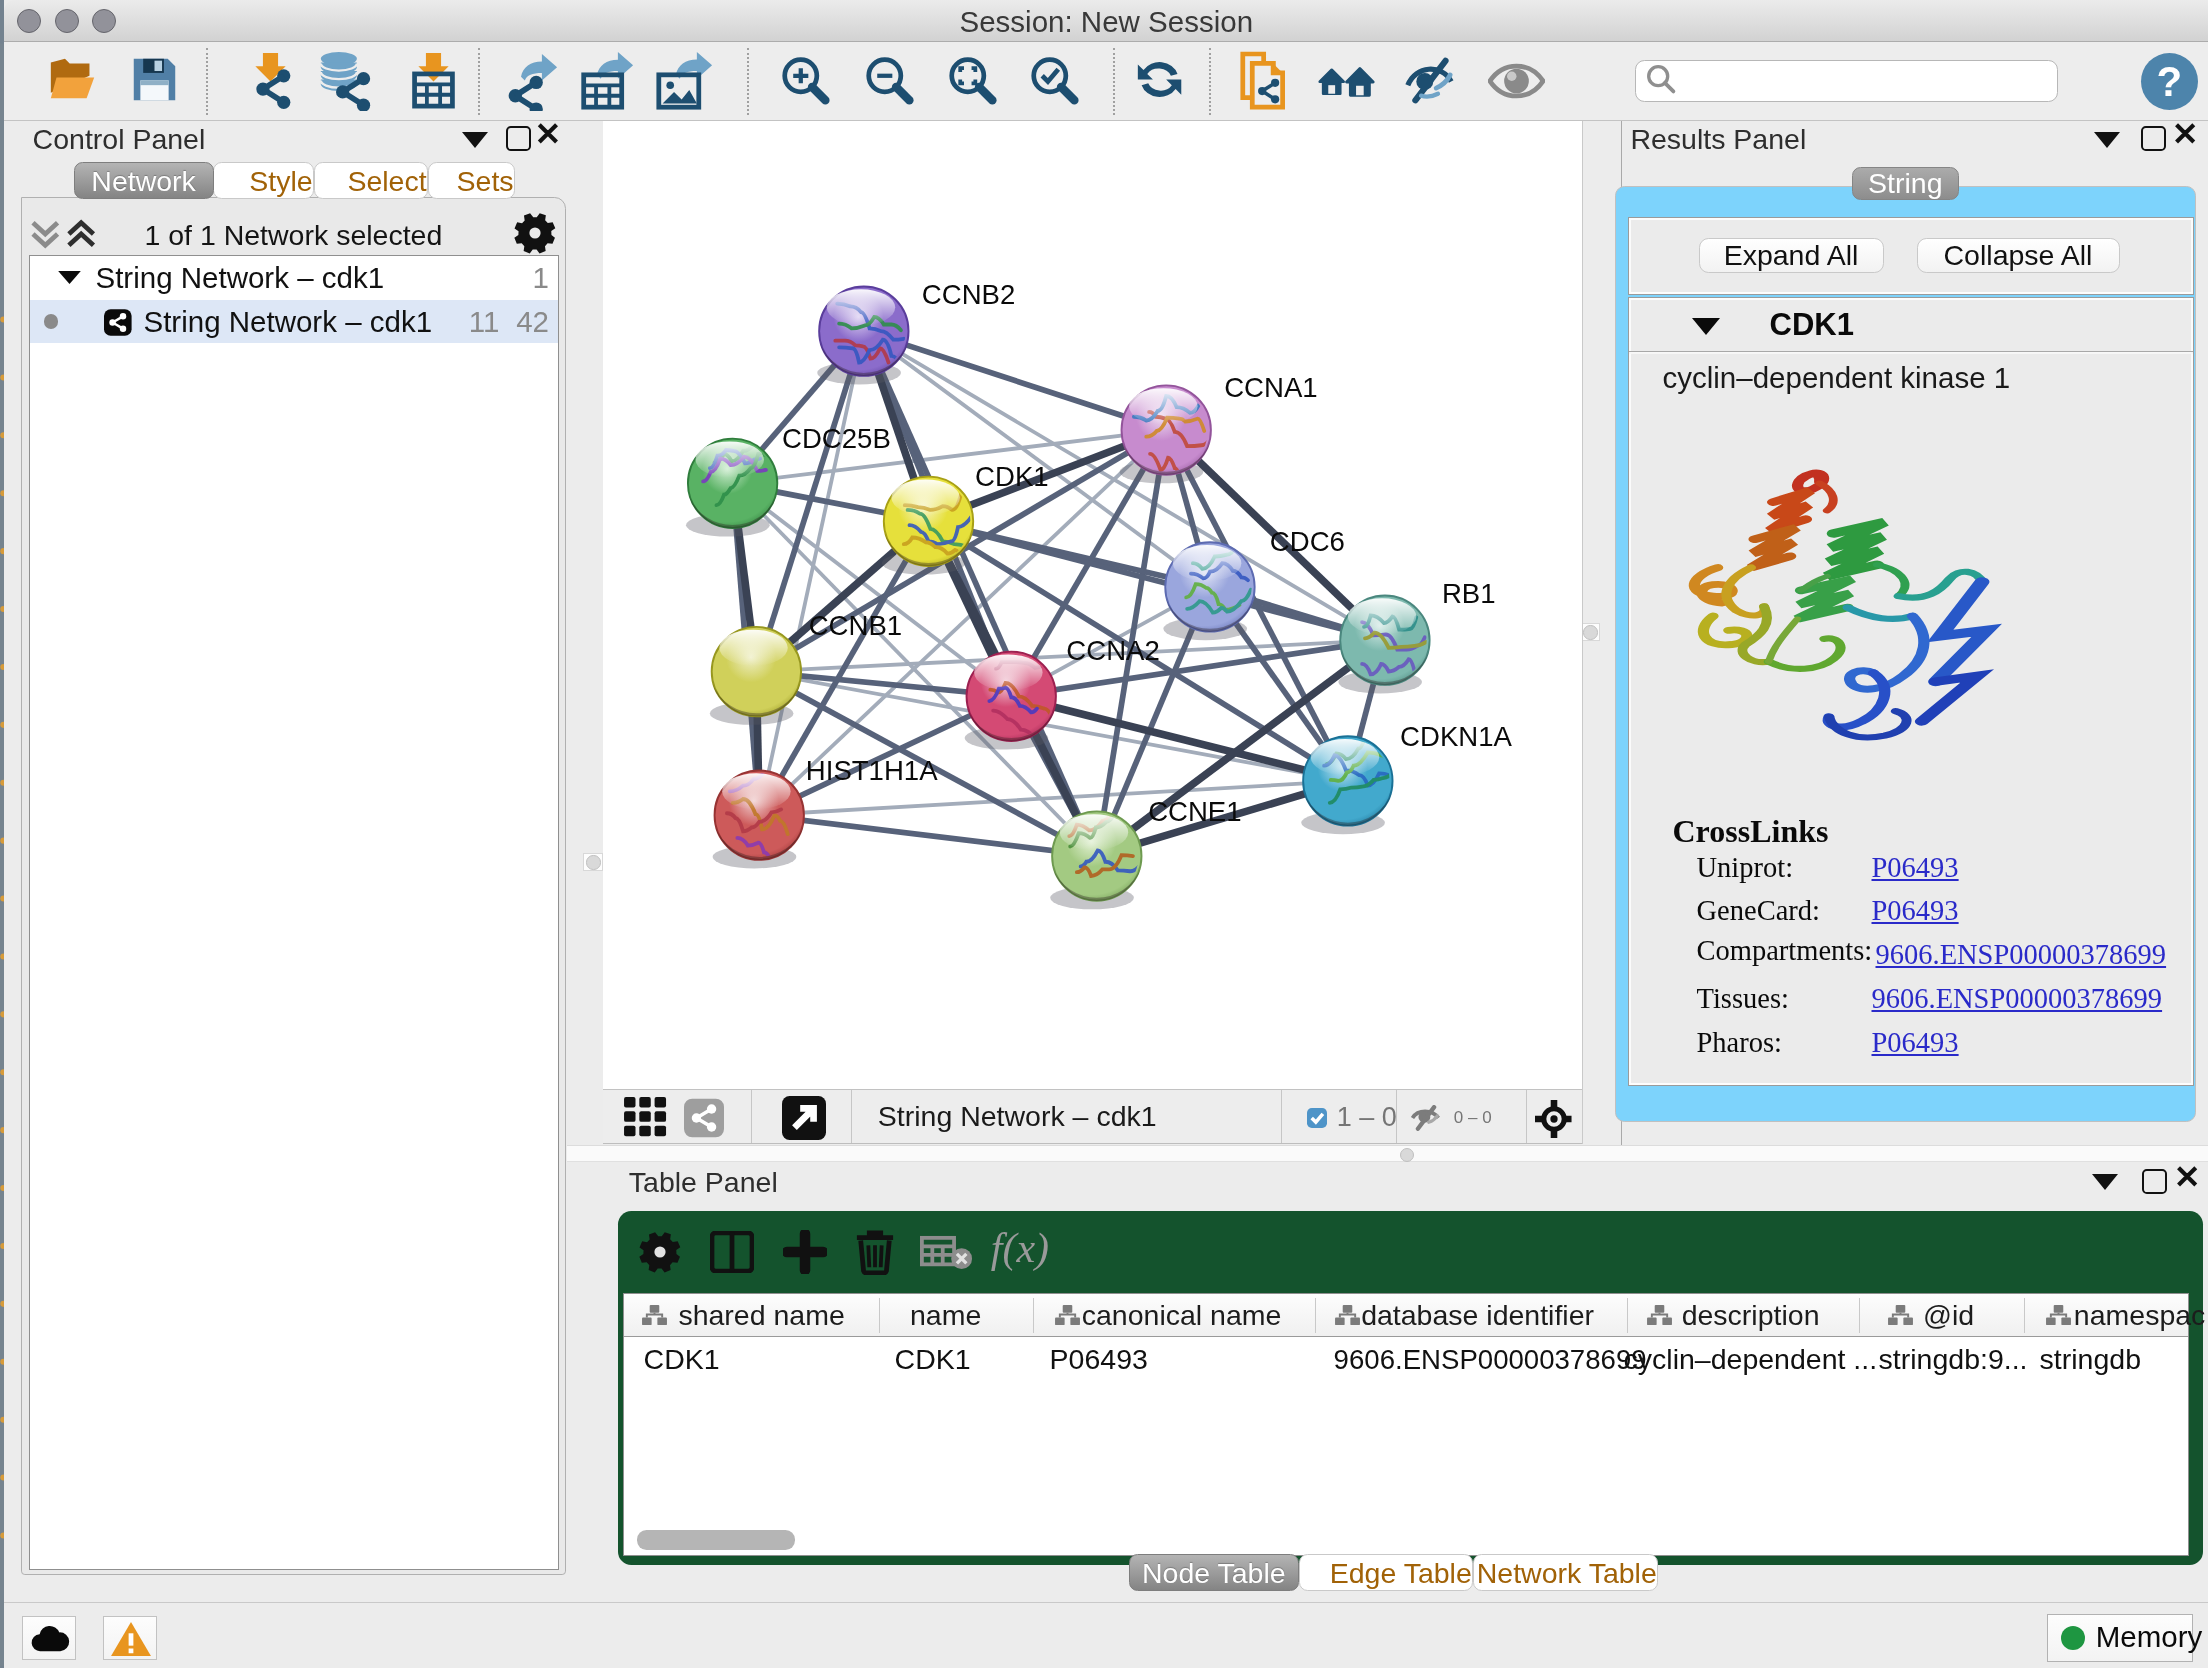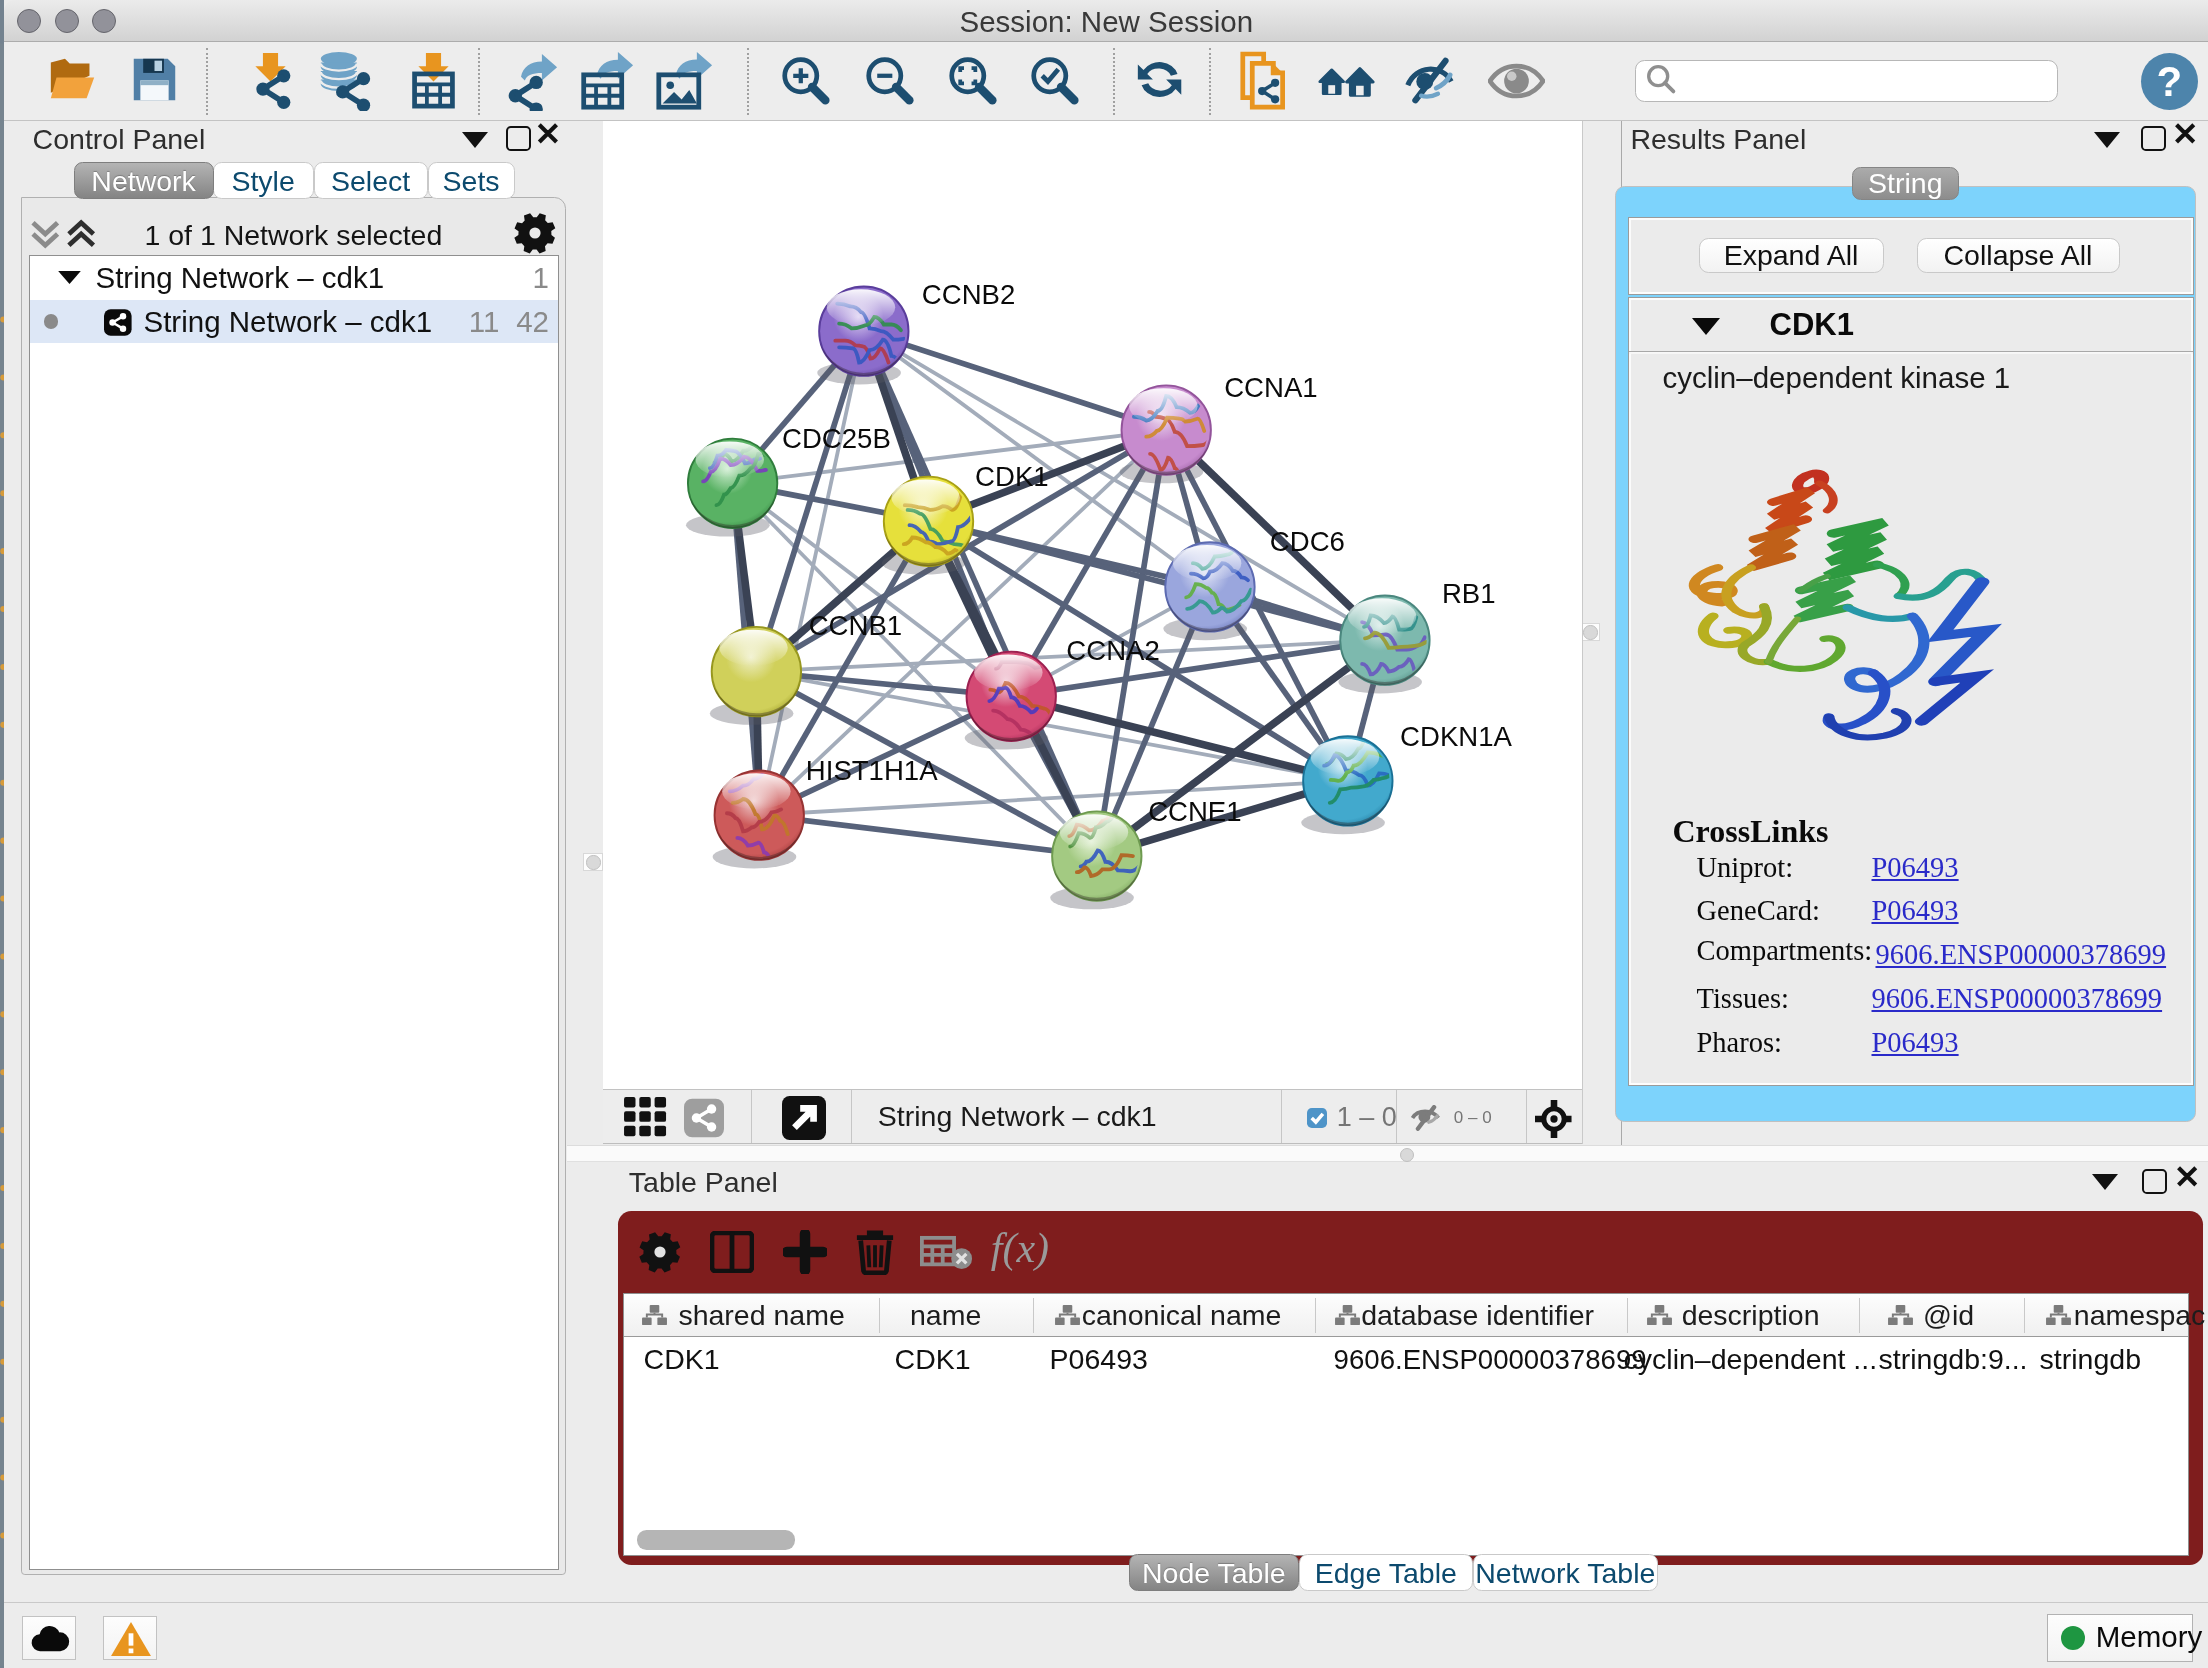--- a/index.html
+++ b/index.html
@@ -21,21 +21,21 @@
 #helpbtn{position:absolute;left:2137px;top:10.5px;width:57px;height:57px;border-radius:50%;
  background:#4d84ab;color:#fff;font-size:42px;font-weight:bold;text-align:center;line-height:57px;}
 
 .phead{font-size:28.5px;color:#2e2e2e;}
 .tri-d{width:0;height:0;border-left:13.3px solid transparent;border-right:13.3px solid transparent;border-top:16px solid #111;}
 .sqr{width:21px;height:21px;border:2.9px solid #111;border-radius:4.8px;background:transparent;}
 .xx{font-size:32px;font-weight:bold;color:#111;line-height:21px;font-family:"Liberation Sans",sans-serif;}
 
 .tab{position:absolute;box-sizing:border-box;text-align:center;font-size:28.5px;}
 .tabsel{background:linear-gradient(#b4b4b4,#848484);color:#fff;border-radius:8.6px;border:1px solid #7e7e7e;text-shadow:0 -1px 1px rgba(0,0,0,.25);}
-.tabun{background:#fff;color:#0c4a6e;border:1px solid #c9c9c9;border-radius:8.6px;}
+.tabun{background:#fff;color:#a16207;border:1px solid #c9c9c9;border-radius:8.6px;text-align:right;}
 
 #cpanel{position:absolute;left:3.8px;top:121px;width:555px;height:1481px;background:#ececec;}
 #cpbox{position:absolute;left:13.3px;top:76px;width:545px;height:1378px;background:#e9e9e9;
  border:1.9px solid #b0b0b0;border-radius:0 11.4px 3.8px 3.8px;box-sizing:border-box;}
 #cplist{position:absolute;left:7.6px;top:57px;width:530px;height:1315px;background:#fff;
  border:1.9px solid #8f8f8f;box-sizing:border-box;}
 
 .nrow{position:absolute;left:0;width:100%;height:43px;}
 
 #netpanel{position:absolute;left:599px;top:121px;width:980px;height:1023px;background:#fff;border-right:1px solid #c9c9c9;box-sizing:border-box;}
@@ -49,21 +49,21 @@
 .sunken{background:#ebebeb;border:1.9px solid #9b9b9b;box-shadow:inset 0 0 0 1.9px #fdfdfd;box-sizing:border-box;}
 .btn{background:linear-gradient(#ffffff,#f2f2f2);border:1.9px solid #c9c9c9;border-radius:9.5px;
  font-size:28.5px;color:#111;text-align:center;box-sizing:border-box;}
 #stringtab{position:absolute;left:230px;top:46px;width:107px;height:33px;border-radius:8.6px;
  background:linear-gradient(#ababab,#8d8d8d);border:1px solid #858585;color:#fff;font-size:28.5px;
  text-align:center;line-height:31px;box-sizing:border-box;z-index:5;}
 .serif{font-family:"Liberation Serif",serif;}
 .rlink{color:#2a2ac9;text-decoration:underline;}
 
 #tpanel{position:absolute;left:563px;top:1162px;width:1645px;height:439px;background:#ececec;}
-#ttoolbox{position:absolute;left:51px;top:49px;width:1585px;height:354px;background:#7f1d1d;border-radius:13.3px;}
+#ttoolbox{position:absolute;left:51px;top:49px;width:1585px;height:354px;background:#14532d;border-radius:13.3px;}
 #ttable{position:absolute;left:4.8px;top:82px;width:1566px;height:263px;background:#fff;border:1.9px solid #8f8f8f;box-sizing:border-box;}
 #thead{position:absolute;left:0;top:0;width:100%;height:43px;background:linear-gradient(#fdfdfd,#f0f0f0);border-bottom:1.9px solid #9a9a9a;box-sizing:border-box;}
 .thsep{position:absolute;top:3.8px;height:35px;width:0;border-left:1.9px solid #c9c9c9;}
 .thtxt{position:absolute;top:0;height:43px;line-height:43px;font-size:28.5px;color:#1c1c1c;text-align:center;}
 .tcell{position:absolute;top:45px;height:41px;line-height:41px;font-size:28.5px;color:#111;}
 
 #statusbar{position:absolute;left:0;top:1602px;width:2208px;height:67px;background:#ececec;border-top:1.9px solid #c9c9c9;box-sizing:border-box;}
 .sbtn{position:absolute;background:linear-gradient(#fdfdfd,#f3f3f3);border:1.9px solid #c2c2c2;box-sizing:border-box;}
 </style></head><body>
 <div id="deskstrip" class="abs" style="left:0;top:0;width:3.8px;height:1668px;background:#73828f;"></div>

